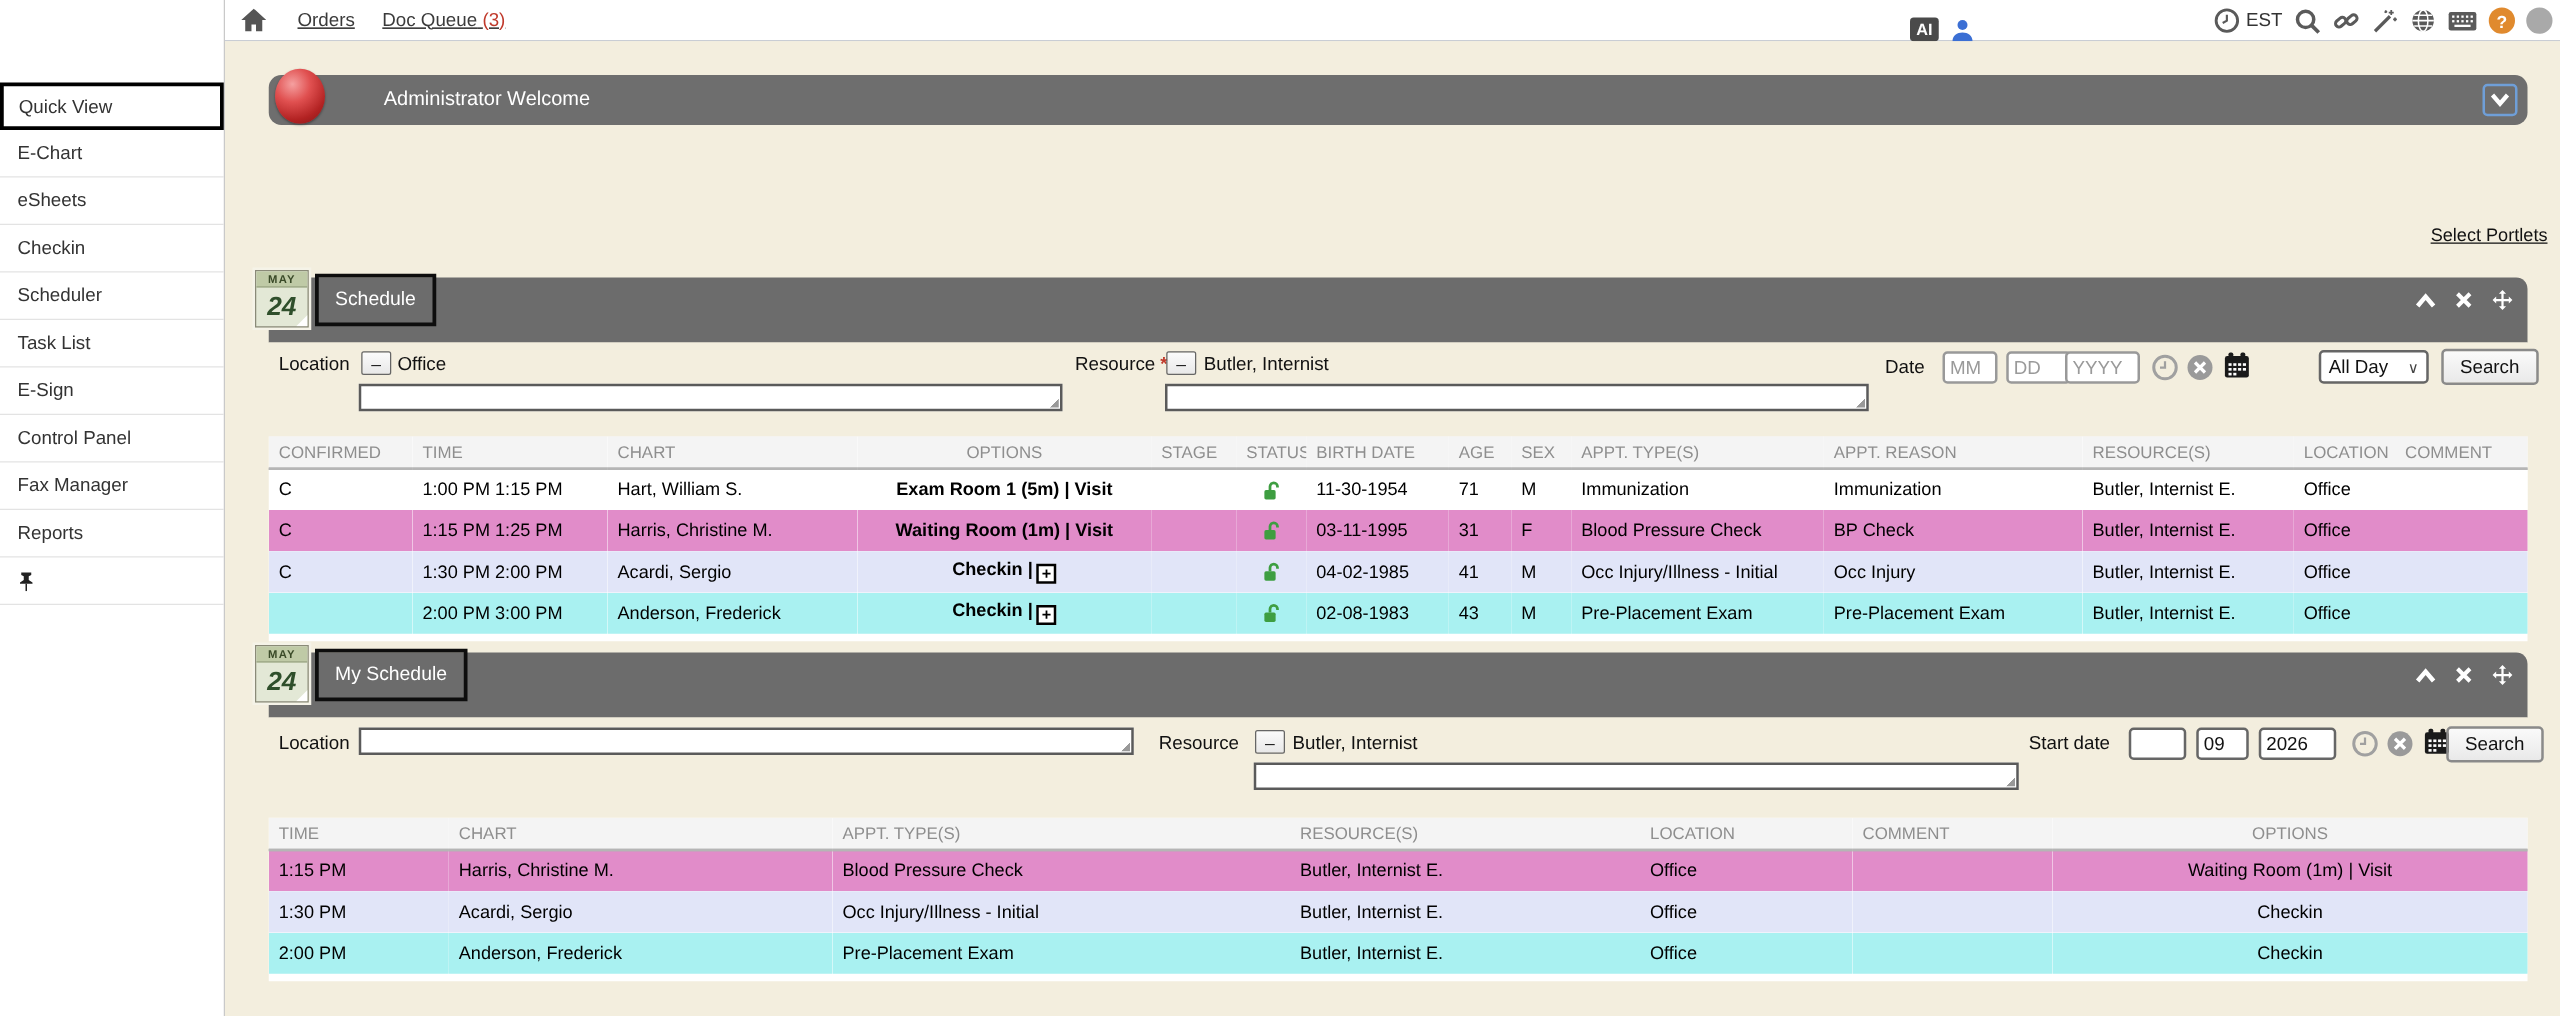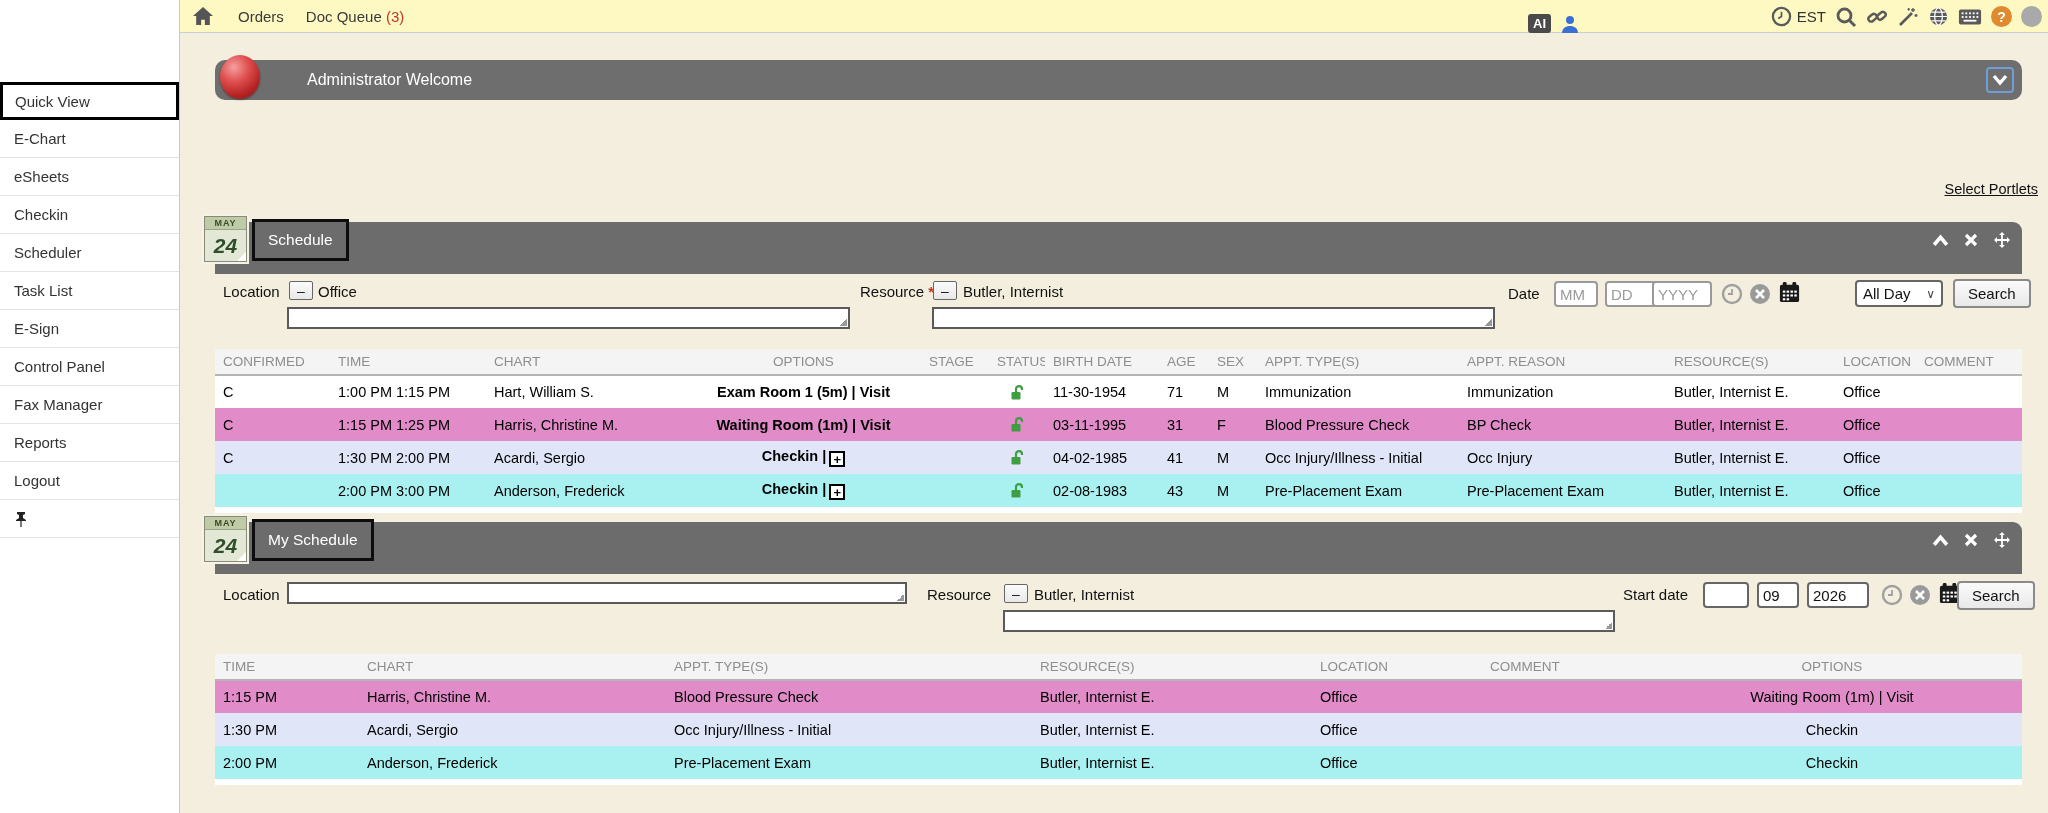--- a/index.html
+++ b/index.html
@@ -3,31 +3,31 @@
 <meta charset="utf-8">
 <style>
   * { box-sizing: border-box; margin: 0; padding: 0; }
   html,body { width:2048px; height:813px; overflow:hidden; }
   body { font-family:"Liberation Sans", sans-serif; background:#F3EEDE; position:relative; }
 
   
   .sidebar { position:absolute; left:0; top:0; width:180px; height:813px; background:#fff;
              border-right:1px solid #c9c9c9; z-index:5; }
   .sidebar-logo { height:66px; }
-  .sidebar-menu { margin-top:16px; }
+  .sidebar-menu { margin-top:0; }
   .side-item { height:38px; display:flex; align-items:center; padding-left:14px;
                font-size:15px; color:#333; border-bottom:1px solid #e3e3e3; cursor:pointer; }
   .side-item:first-child { border-top:1px solid #e3e3e3; }
   .side-item.selected { border:3px solid #000; padding-left:12px; }
   .side-item.pin-row { color:#222; }
   .pin-svg { width:14px; height:16px; }
 
   
-  .topnav { position:absolute; left:180px; right:0; top:0; height:33px; background:#fef9c3;
-            border-bottom:1px solid #C9CDD4; display:flex; align-items:center; }
+  .topnav { position:absolute; left:180px; right:0; top:0; height:33px; background:#ffffff;
+            border-bottom:1px solid #C9CDD4; display:flex; align-items:center;text-decoration:underline; }
   .home-btn { margin-left:12px; width:24px; height:22px; display:flex; align-items:center; cursor:pointer; }
   .nav-link { margin-left:22px; font-size:15px; color:#3a3a3a; cursor:pointer; }
   .nav-badge { color:#C0392B; }
   .ai-group { position:absolute; left:1348px; top:0; height:47px; display:flex; align-items:center; gap:9px; }
   .ai-badge { background:#4A4A4A; color:#fff; font-weight:bold; font-size:13px; padding:2px 5px;
               border-radius:3px; cursor:pointer; }
   .right-icons { position:absolute; right:6px; top:0; height:33px; display:flex; align-items:center; gap:9px; }
   .tz-label { font-size:15px; color:#333; margin-left:-4px; }
   .icon-btn { display:flex; align-items:center; justify-content:center; cursor:pointer; }
   .help-circle { width:21px; height:21px; border-radius:50%; background:#E08A2E; color:#fff;
@@ -140,23 +140,20 @@
         <span>E-Sign</span>
       </div>
     <div class="side-item">
         <span>Control Panel</span>
       </div>
     <div class="side-item">
         <span>Fax Manager</span>
       </div>
     <div class="side-item">
         <span>Reports</span>
-      </div>
-    <div class="side-item">
-        <span>Logout</span>
       </div>
     <div class="side-item pin-row">
       <svg class="pin-svg" viewBox="0 0 14 16">
           <path d="M3 1h8v2l-2 1v3l3 2v1H2V9l3-2V4L3 3z" fill="#222"></path>
           <rect x="6.4" y="10" width="1.2" height="6" fill="#222"></rect>
         </svg>
     </div>
   </div>
 </div>
 

